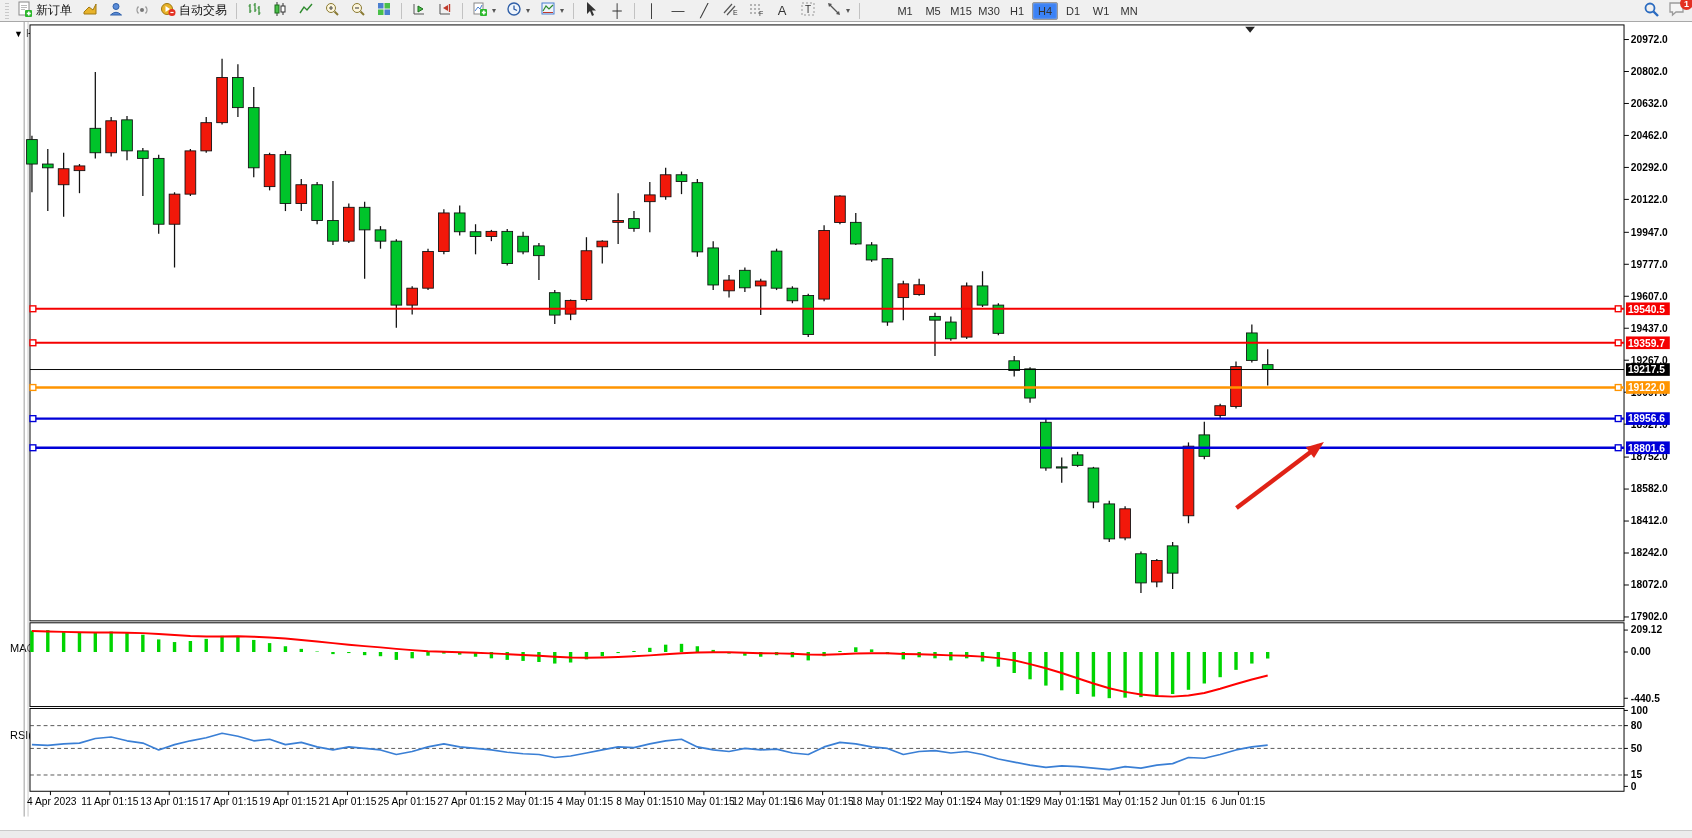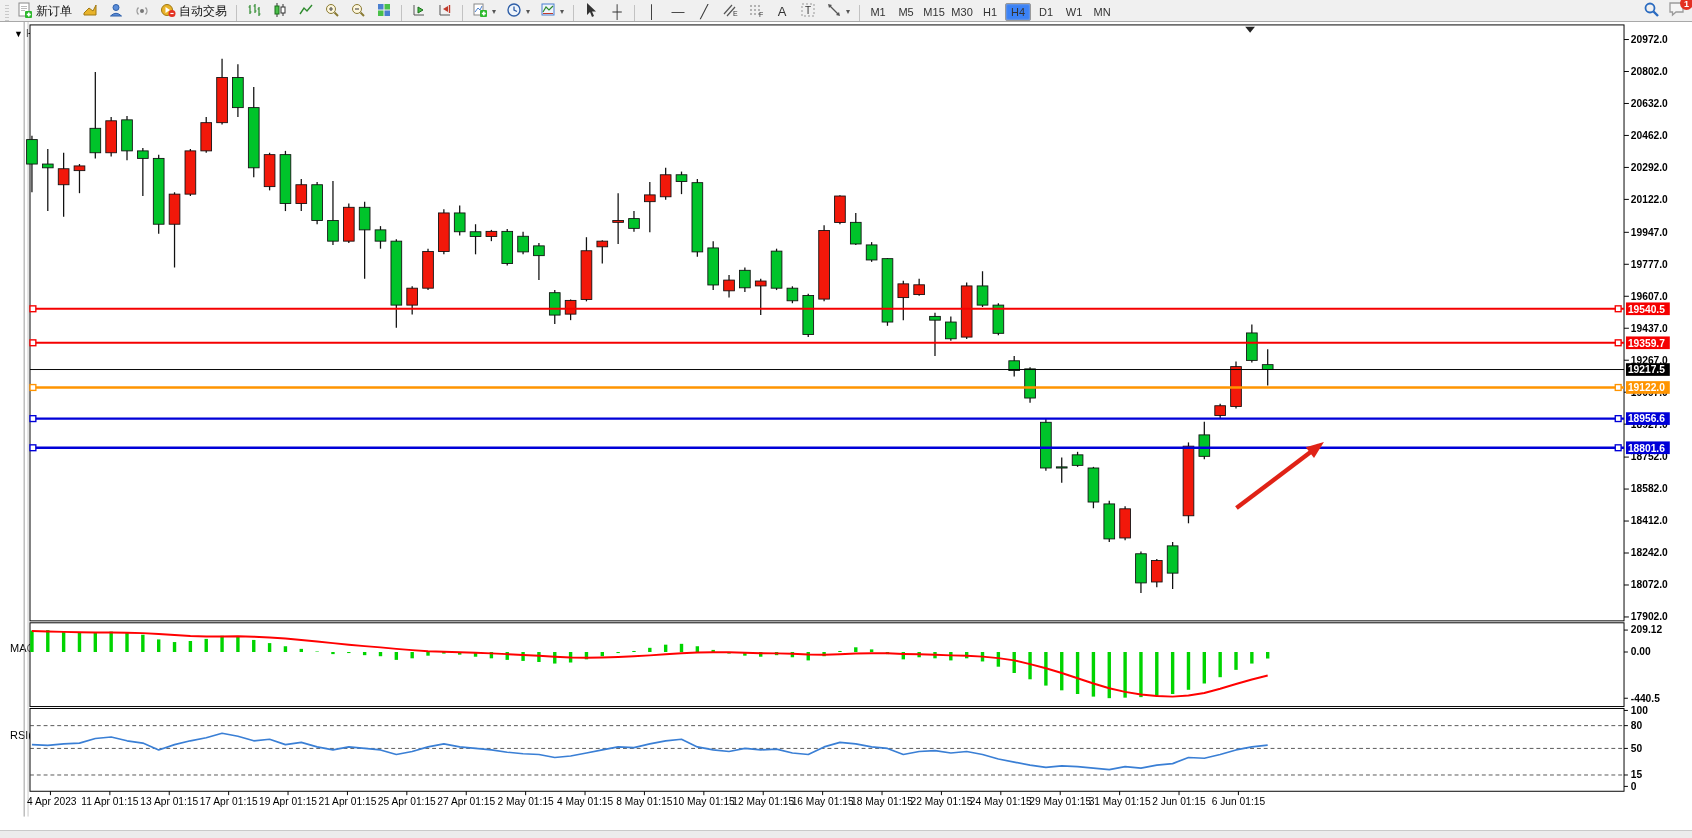--- a/index.html
+++ b/index.html
@@ -5,21 +5,21 @@
   * { box-sizing: border-box; }
   html,body { margin:0; padding:0; }
   body {
     width:1692px; height:838px; position:relative; overflow:hidden;
     background:#ffffff; font-family:"Liberation Sans", sans-serif;
   }
   
   .toolbar {
     position:absolute; left:0; top:0; width:1692px; height:22px;
     background:#f0f0f0; border-bottom:1px solid #a8a8a8;
-    display:flex; align-items:flex-end; padding-left:4px; z-index:5;
+    display:flex; align-items:center; padding-left:4px; z-index:5;
   }
   .tb-btn {
     height:20px; display:flex; align-items:center; gap:3px;
     padding:0 4px; border:1px solid transparent; border-radius:2px;
     font-size:12px; color:#111; cursor:default; white-space:nowrap;
   }
   .tb-sep { width:1px; height:16px; background:#c2c2c2; margin:0 4px; }
   .grip { width:4px; height:16px; margin:0 3px 0 1px;
     background:repeating-linear-gradient(180deg,#c9c9c9 0 1px,transparent 1px 3px); }
   .caret { font-size:8px; color:#555; margin-left:1px; }
@@ -227,21 +227,21 @@
   <div class="tb-btn">
     <span><svg width="16" height="16">
           <path d="M4 4 L8 8 M12 12 L8 8" stroke="#555" stroke-width="1.3"></path>
           <polygon points="2,2 6,3 3,6" fill="#555"></polygon>
           <polygon points="14,14 10,13 13,10" fill="#555"></polygon>
         </svg></span>
     <span class="caret">▾</span>
   </div>
 
   <span class="tb-sep"></span>
-  <div id="tf-group" style="display:flex;">
+  <div id="tf-group" style="display:flex;margin-left:27px;">
       <div class="tf-btn">M1</div>
       <div class="tf-btn">M5</div>
       <div class="tf-btn">M15</div>
       <div class="tf-btn">M30</div>
       <div class="tf-btn">H1</div>
       <div class="tf-btn active">H4</div>
       <div class="tf-btn">D1</div>
       <div class="tf-btn">W1</div>
       <div class="tf-btn">MN</div>
     </div>

